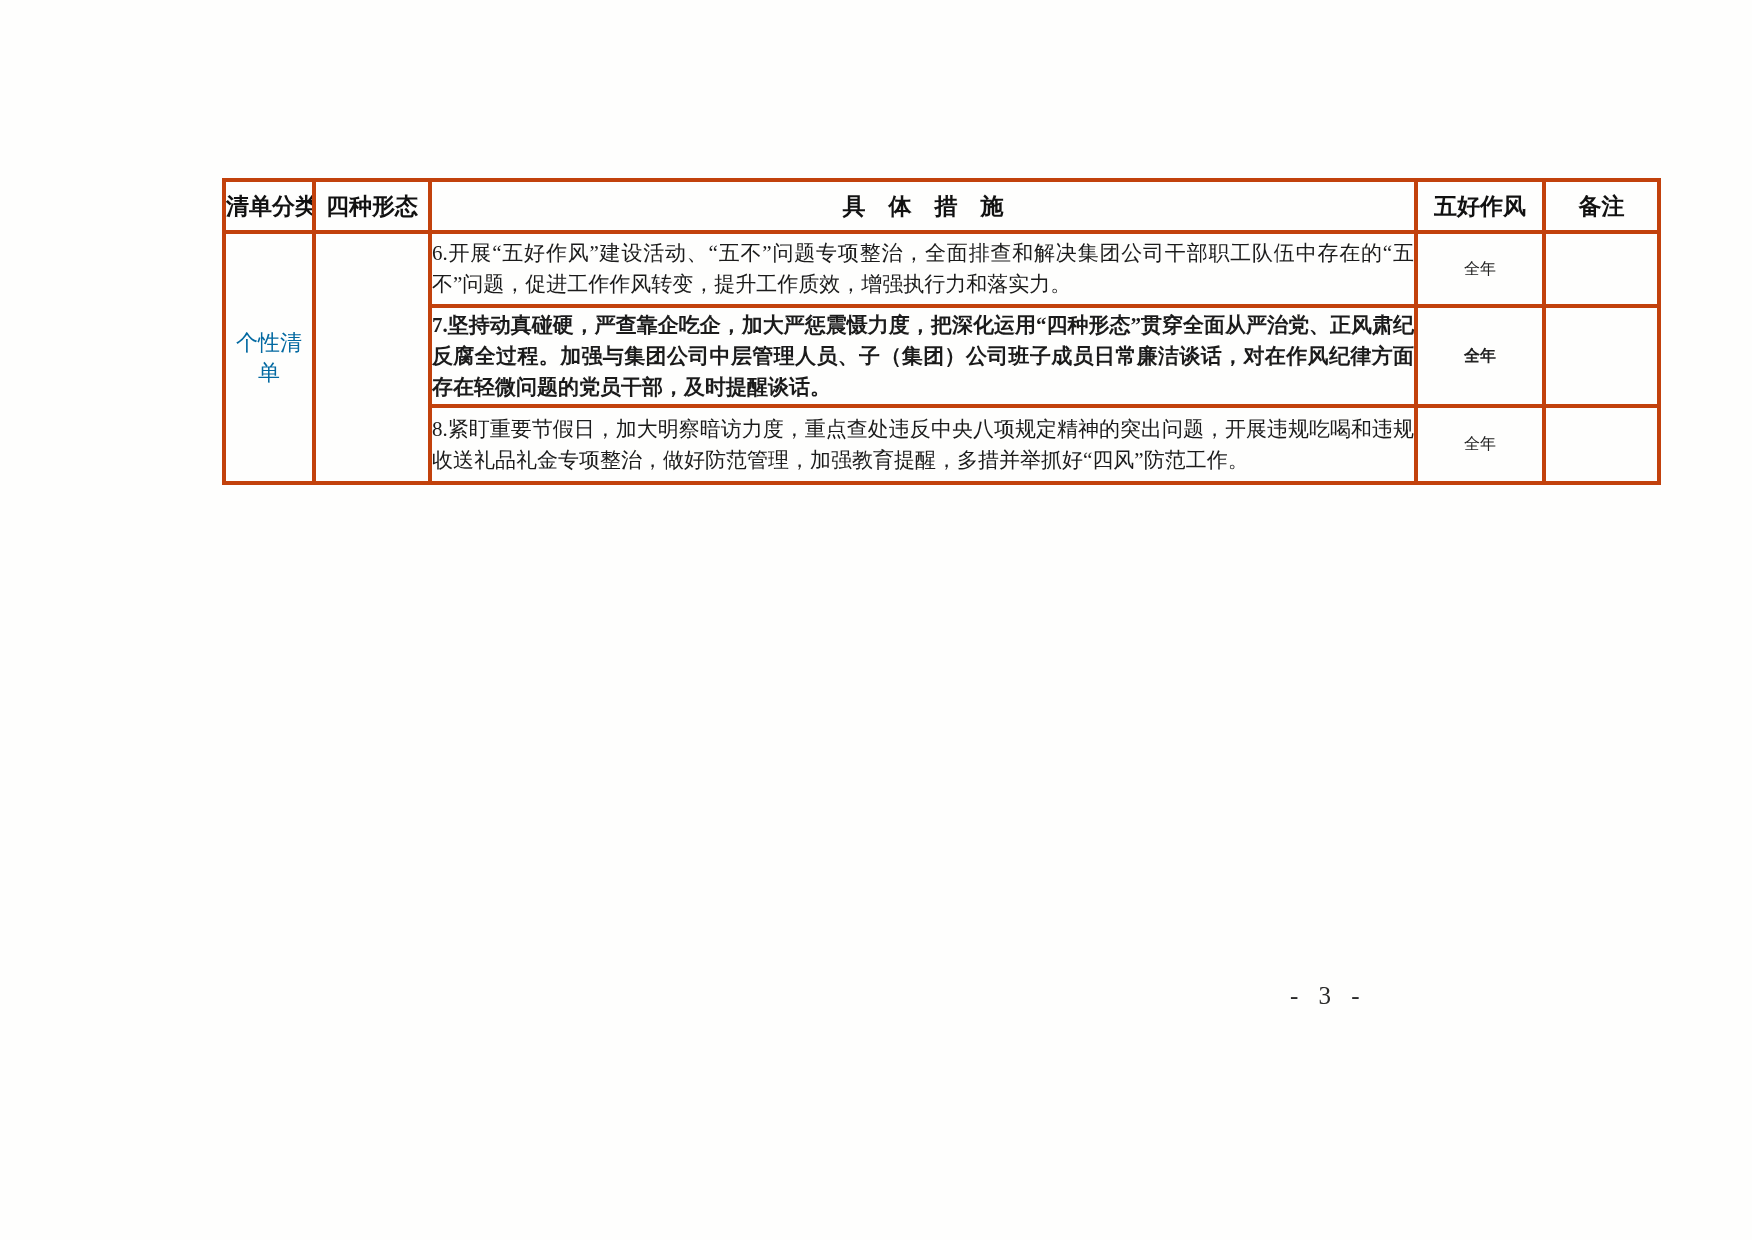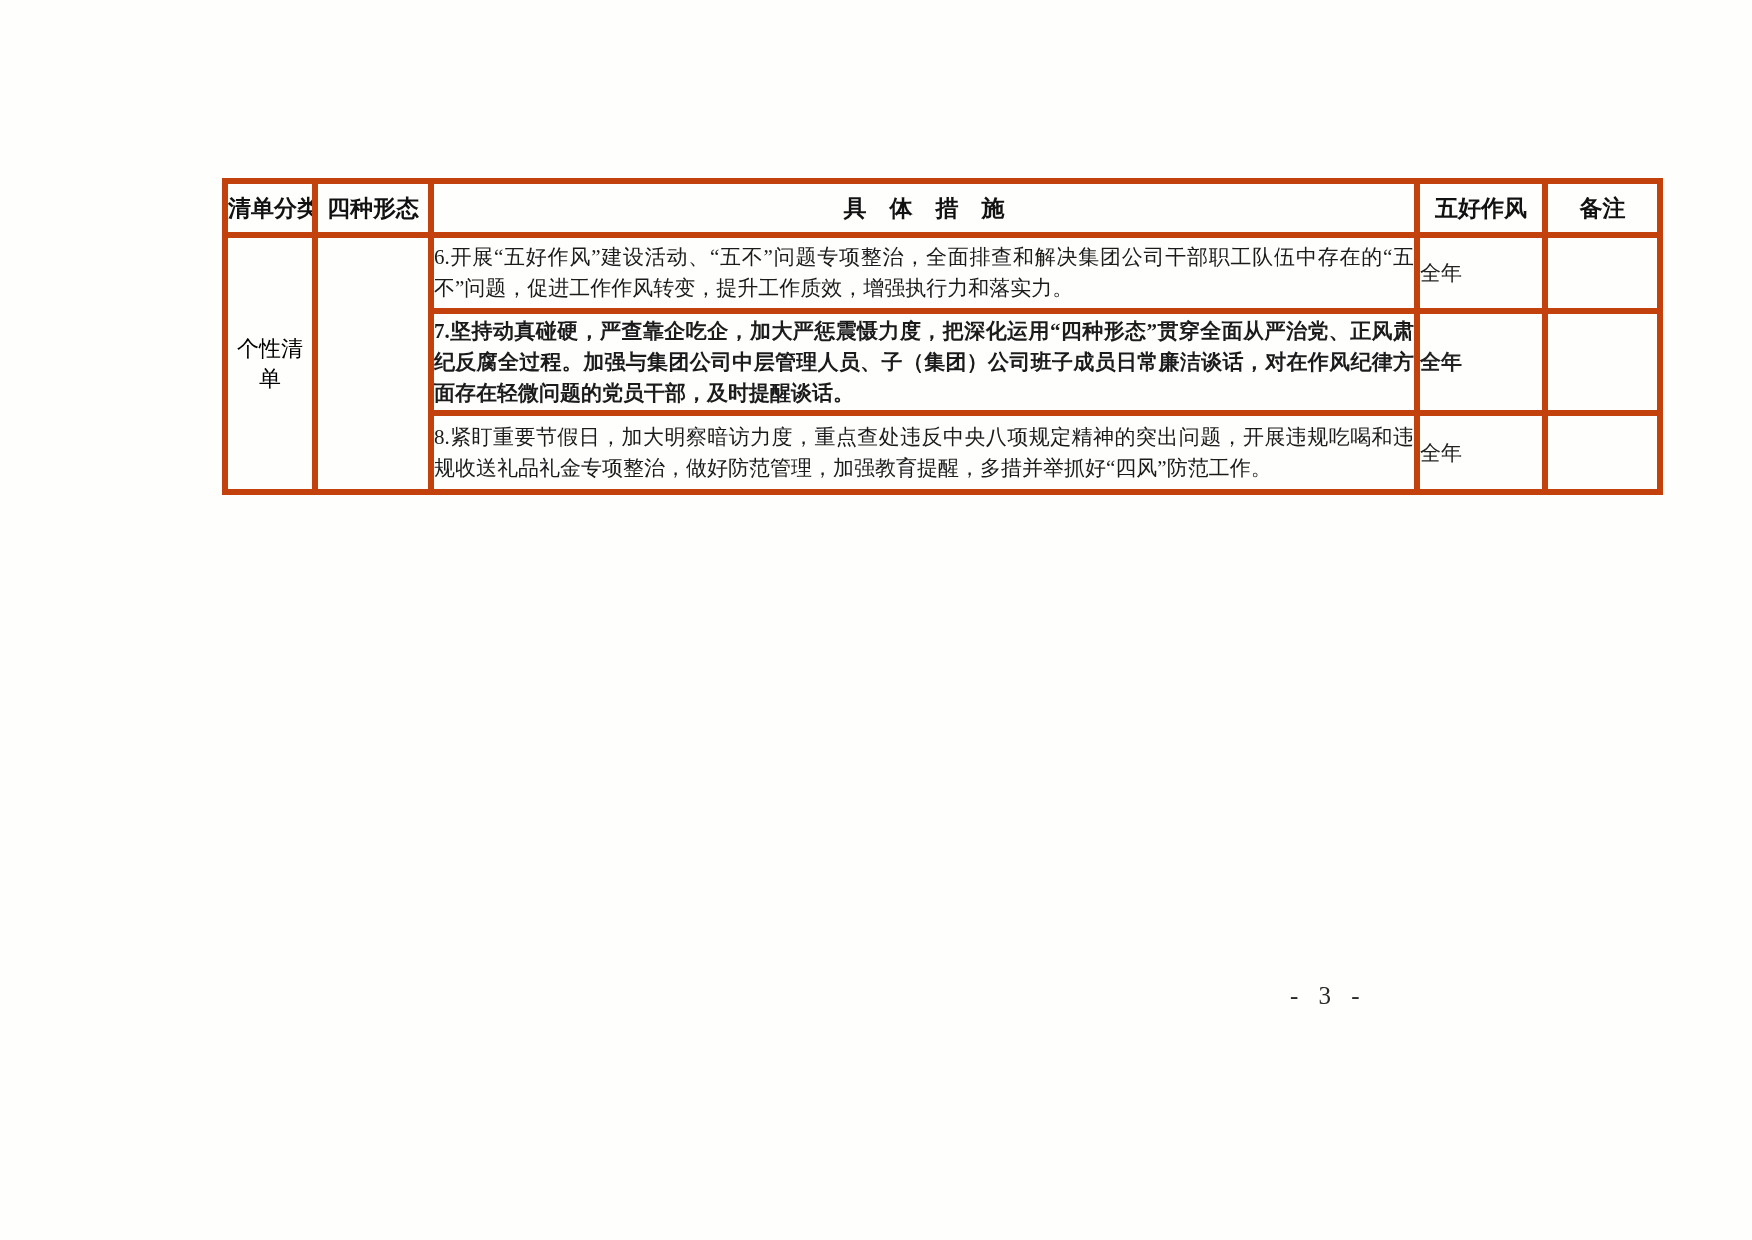--- a/index.html
+++ b/index.html
@@ -23,56 +23,56 @@
   table.doc-table {
     position: absolute;
     left: 222px;
     top: 178px;
     border-collapse: collapse;
     table-layout: fixed;
     width: 1435px;
   }
   table.doc-table th,
   table.doc-table td {
-    border: 6px solid #c2410c;
+    border: 4px solid #c2410c;
     padding: 0;
     overflow: hidden;
   }
   th.hdr {
     height: 48px;
     font-family: "Liberation Sans", sans-serif;
     font-weight: bold;
     font-size: 23px;
     color: #111;
     text-align: center;
     vertical-align: middle;
     white-space: nowrap;
   }
   td.cat-cell {
     text-align: center;
     vertical-align: middle;
     font-size: 22px;
-    color: #000000;
+    color: #0369a1;
   }
   td.resp-cell {
     vertical-align: middle;
   }
   td.measure-cell {
     padding: 4px 10px 4px 9px;
     font-size: 21px;
     line-height: 31px;
     text-align: justify;
     vertical-align: middle;
     color: #1b1b1b;
     margin-left: 34px;
   }
   td.deadline-cell {
-    text-align: left;
+    text-align: center;
     vertical-align: middle;
-    font-size: 21px;
+    font-size: 16px;
     color: #222;
   }
   td.remark-cell {
     vertical-align: middle;
   }
   tr.row-6 td { height: 70px; }
   tr.row-7 td { height: 96px; font-weight: bold; }
   tr.row-8 td { height: 73px; }
   .page-number {
     position: absolute;

